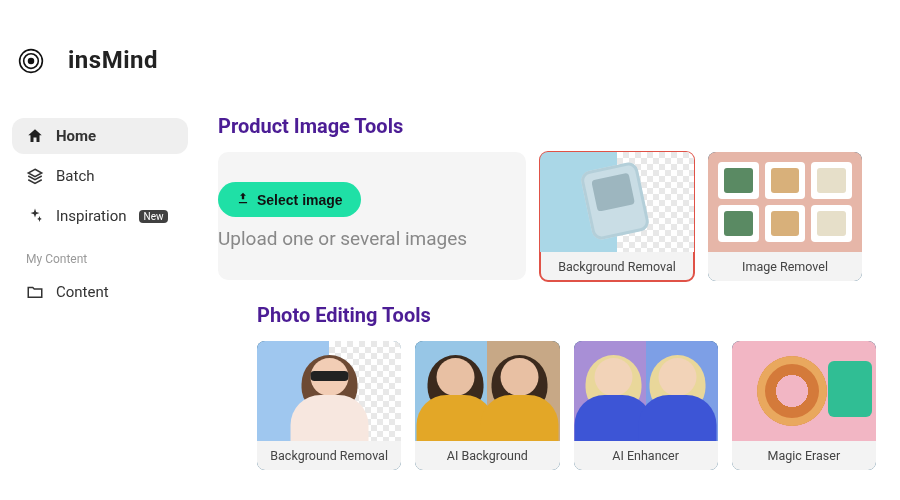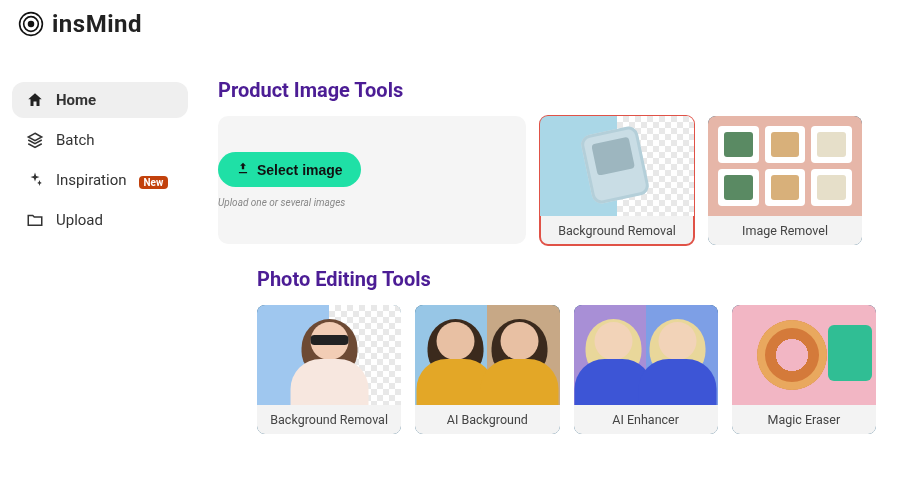--- a/index.html
+++ b/index.html
@@ -7,62 +7,63 @@
     font-family: -apple-system, BlinkMacSystemFont, "Segoe UI", Roboto, sans-serif;
     background: #fff;
     width: 900px;
     height: 500px;
     overflow: hidden;
     color: #222;
   }
   .app { display: flex; flex-direction: column; height: 100%; }
   .header {
     display: flex;
-    align-items: center;
+    align-items: flex-end;
     padding: 10px 18px 6px 18px;
-    gap: 8px;
+    gap: 24px;
+    margin-top: 36px;
   }
   .logo-mark {
     width: 26px; height: 26px;
     display:inline-flex; align-items:center; justify-content:center;
   }
   .logo-text {
     font-size: 24px;
     font-weight: 700;
     letter-spacing: 0.5px;
   }
   .body { display: flex; flex: 1; overflow: hidden; }
   .sidebar {
     width: 200px;
     padding: 38px 12px 0 12px;
     flex-shrink: 0;
   }
   .nav-item {
     display: flex;
-    align-items: flex-end;
+    align-items: center;
     gap: 12px;
     padding: 9px 14px;
     border-radius: 12px;
     font-size: 15px;
     color: #333;
     cursor: pointer;
     margin-bottom: 4px;
   }
   .nav-item.active {
     background: #efefef;
     font-weight: 700;
   }
   .nav-icon { width: 18px; height: 18px; display:inline-flex; align-items:center; justify-content:center; color:#333; }
   .badge-new {
     font-size: 10px;
-    background: #c2410c;
+    background: #404040;
     color: #fff;
     padding: 1px 5px;
     border-radius: 4px;
-    font-weight: 700;
+    font-weight: 400;
   }
   .section-label {
     font-size: 12px;
     color: #9a9a9a;
     padding: 14px 14px 8px 14px;
   }
   .main {
     flex: 1;
     padding: 34px 24px 0 18px;
     overflow: hidden;
@@ -91,21 +92,21 @@
     font-weight: 600;
     font-size: 14px;
     padding: 9px 18px;
     border-radius: 20px;
     display: inline-flex;
     align-items: center;
     gap: 7px;
     cursor: pointer;
     border: none;
   }
-  .upload-hint { font-size: 10px; color: #888; font-style: italic; }
+  .upload-hint { font-size: 19px; color: #888; }
   .tool-card {
     width: 154px;
     border-radius: 8px;
     overflow: hidden;
     background: #0c4a6e;
     display: flex;
     flex-direction: column;
     cursor: pointer;
   }
   .tool-card.highlight {
@@ -245,28 +246,29 @@
       <div class="nav-item">
         <span class="nav-icon">
           <svg viewBox="0 0 24 24" width="18" height="18">
               <path fill="#333" d="M12 2l1.5 4.5L18 8l-4.5 1.5L12 14l-1.5-4.5L6 8l4.5-1.5L12 2zm6 10l.9 2.6L21 16l-2.1.9L18 20l-.9-3.1L15 16l2.1-1.4L18 12z"></path>
             </svg>
         </span>
         <span>Inspiration</span>
         <span class="badge-new">New</span>
       </div>
 
+      <div class="section-label">My Content</div>
 
       <div class="nav-item">
         <span class="nav-icon">
           <svg viewBox="0 0 24 24" width="18" height="18">
               <path fill="none" stroke="#333" stroke-width="2" d="M3 6h6l2 2h10v11H3z"></path>
             </svg>
         </span>
-        <span>Upload</span>
+        <span>Content</span>
       </div>
 
     </aside>
 
     <main class="main">
 
       <div class="section-title">Product Image Tools</div>
 
       <div class="row">
         <div class="upload-card">

